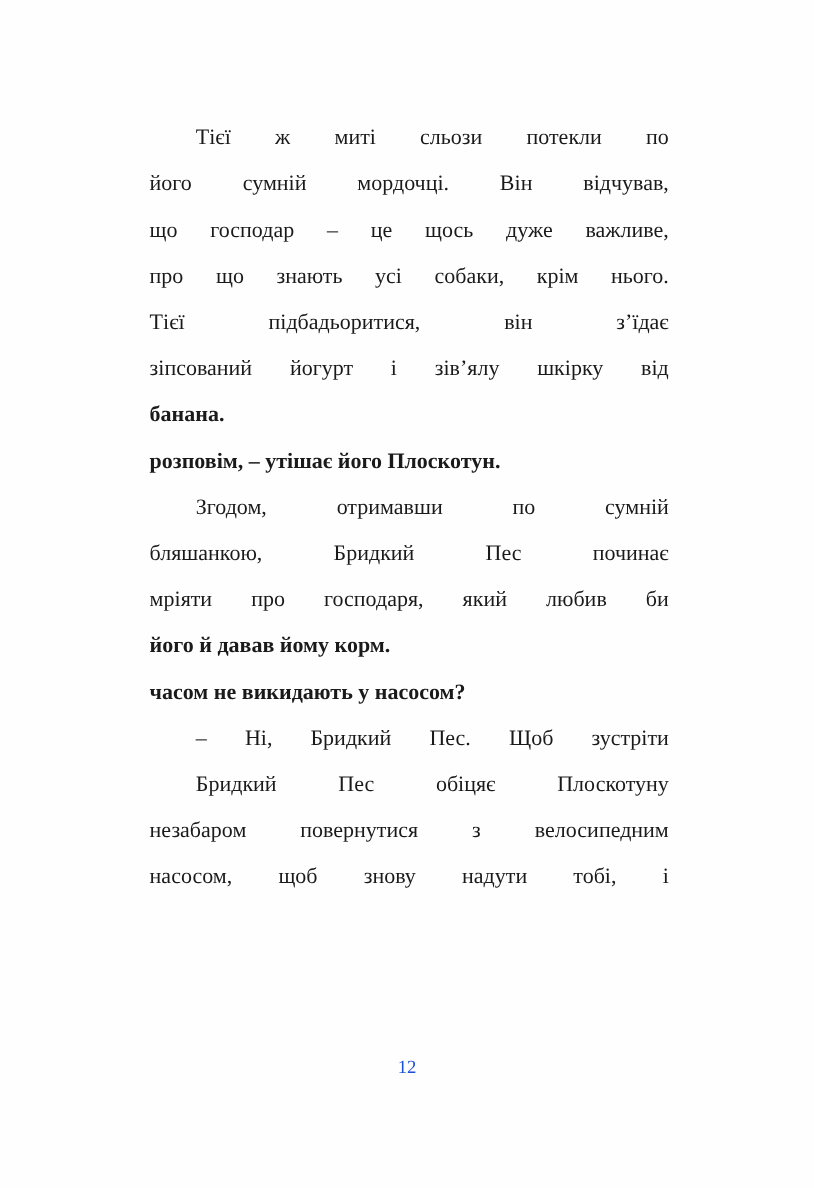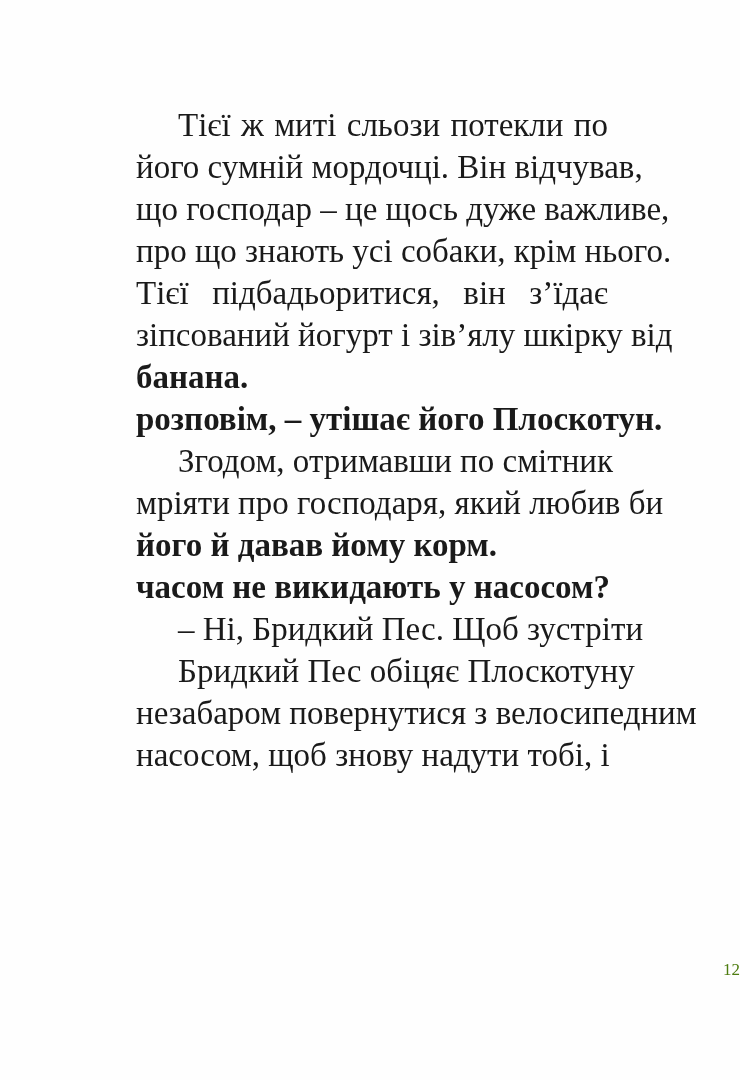--- a/index.html
+++ b/index.html
@@ -6,57 +6,58 @@
   body { width: 740px; height: 1080px; position: relative; overflow: hidden; }
   .page {
     position: absolute; left: 0; top: 0; width: 740px; height: 1080px; background: #fefefe;
   }
   .text-block {
     position: absolute;
     left: 136px;
     top: 104px;
     width: 472px;
     font-family: "Liberation Serif", "DejaVu Serif", serif;
-    font-size: 33px;
+    font-size: 20px;
     line-height: 42px;
     color: #1a1a1a;
   }
   .para { margin: 0; text-align: justify; text-align-last: left; }
   .line { display: block; white-space: nowrap; text-align: justify; text-align-last: justify; height: 42px; }
   .line.last { text-align-last: left; font-weight: bold; }
   .line.indent { padding-left: 42px; }
   .page-number {
     position: absolute;
     left: 0; width: 740px;
     top: 960px;
-    text-align: right;
+    text-align: center;
     font-family: "Liberation Serif", "DejaVu Serif", serif;
     font-size: 17px;
-    color: #4d7c0f;
+    color: #1d4ed8;
   }
 </style>
 </head>
 <body>
 
 <div class="page">
   <div class="text-block">
     <div class="para">
       <span class="line indent">Тієї ж миті сльози потекли по</span>
       <span class="line">його сумній мордочці. Він відчував,</span>
       <span class="line">що господар – це щось дуже важливе,</span>
       <span class="line">про що знають усі собаки, крім нього.</span>
       <span class="line">Тієї підбадьоритися, він з’їдає</span>
       <span class="line">зіпсований йогурт і зів’ялу шкірку від</span>
       <span class="line last">банана.</span>
     </div>
     <div class="para">
       <span class="line last">розповім, – утішає його Плоскотун.</span>
     </div>
     <div class="para">
-      <span class="line indent">Згодом, отримавши по смітник</span>
+      <span class="line indent">Згодом, отримавши по сумній</span>
+      <span class="line">бляшанкою, Бридкий Пес починає</span>
       <span class="line">мріяти про господаря, який любив би</span>
       <span class="line last">його й давав йому корм.</span>
     </div>
     <div class="para">
       <span class="line last">часом не викидають у насосом?</span>
     </div>
     <div class="para">
       <span class="line indent">– Ні, Бридкий Пес. Щоб зустріти</span>
     </div>
     <div class="para">

